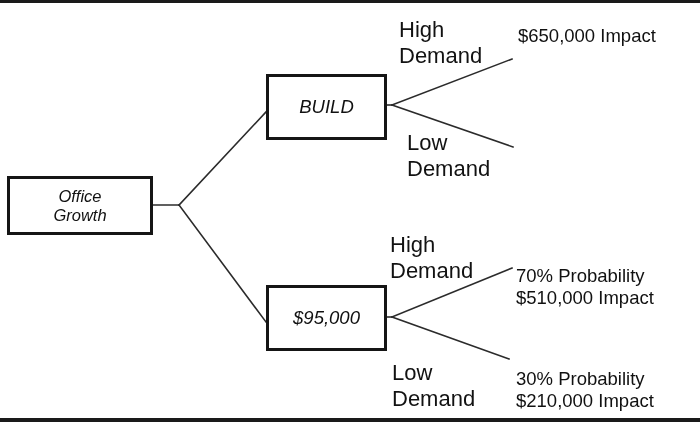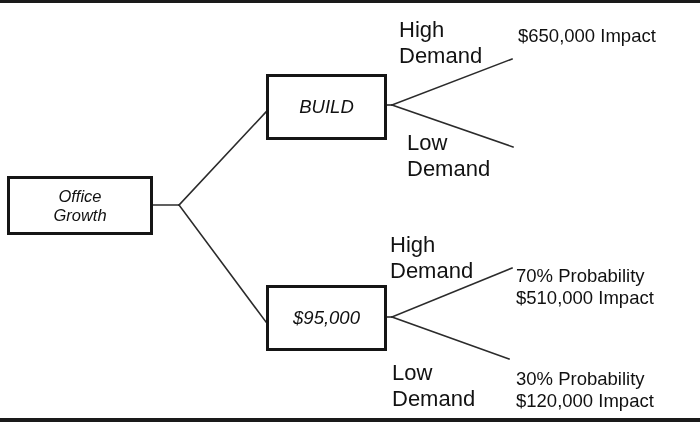--- a/index.html
+++ b/index.html
@@ -176,16 +176,16 @@
   <div class="outcome" id="outcome-build-high">
     <span class="impact">$650,000 Impact</span>
   </div>
 
   <div class="outcome" id="outcome-expand-high">
     <span class="prob">70% Probability</span>
     <span class="impact">$510,000 Impact</span>
   </div>
   <div class="outcome" id="outcome-expand-low">
     <span class="prob">30% Probability</span>
-    <span class="impact">$120,000 Impact</span>
+    <span class="impact">$210,000 Impact</span>
   </div>
 
 </div>
 
 </body></html>

